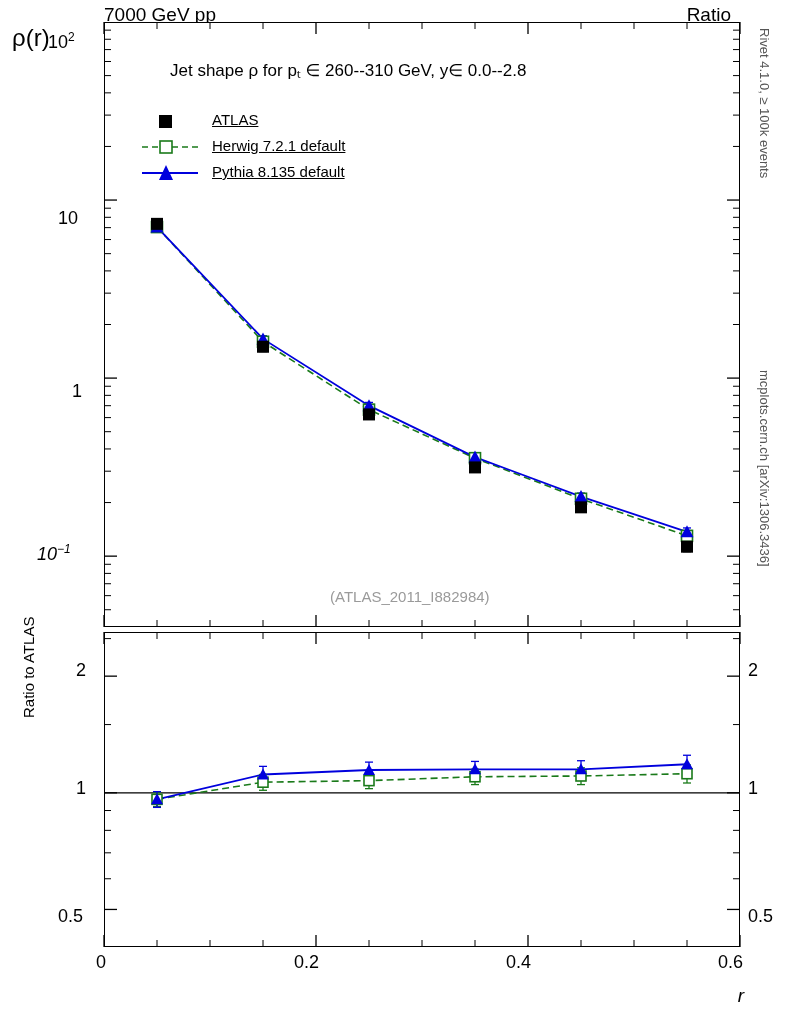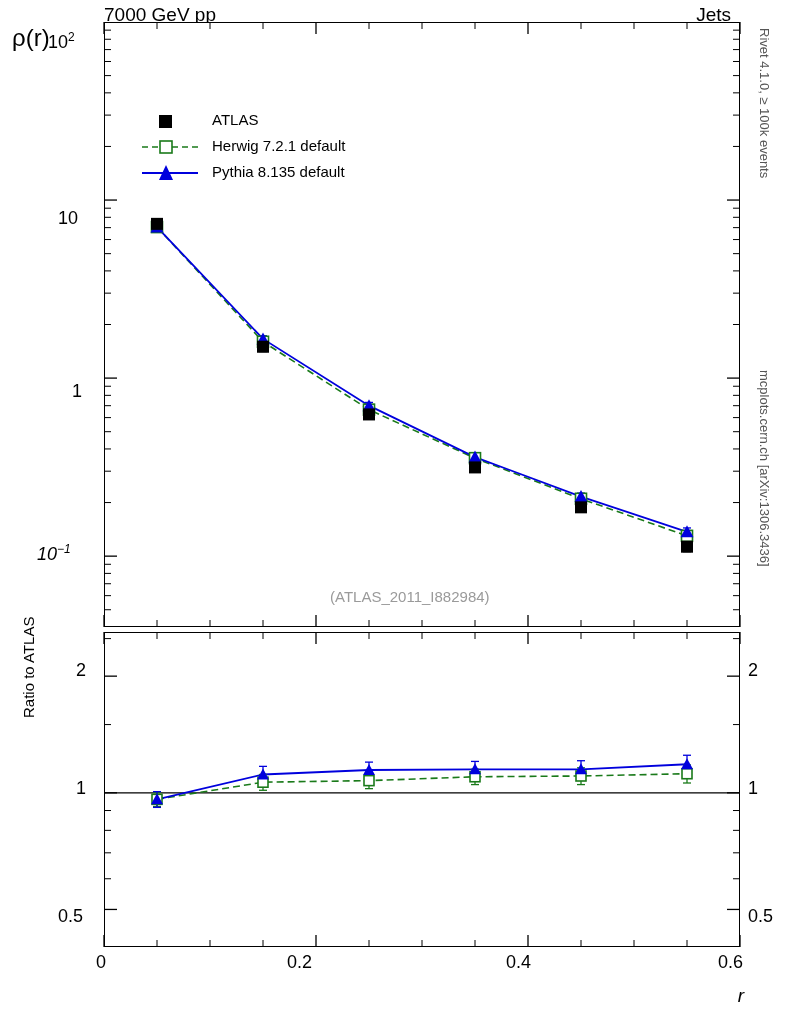--- a/index.html
+++ b/index.html
@@ -28,45 +28,46 @@
   
   .xtick{position:absolute;font-size:18px;text-align:center;}
 
   
   #plot-title{left:170px;top:58px;font-size:17px;}
 
   
   #legend{position:absolute;left:140px;top:108px;font-size:15px;}
   .leg-row{position:relative;height:26px;}
   .leg-mark{position:absolute;left:0;top:0;width:60px;height:26px;}
-  .leg-text{position:absolute;left:72px;top:3px;font-size:15px;white-space:nowrap;}
+  .leg-text{position:absolute;left:72px;top:3px;font-size:15px;white-space:nowrap;text-decoration:underline;}
 
   
   #watermark{left:330px;top:588px;font-size:15px;color:#9a9a9a;}
 
   svg{position:absolute;left:0;top:0;overflow:visible;}
 </style>
 </head>
 <body>
 
 <div id="root">
 
   <div class="txt" id="hdr-left">7000 GeV pp</div>
-  <div class="txt" id="hdr-right">Jets</div>
+  <div class="txt" id="hdr-right">Ratio</div>
 
   <div class="vert" id="rv1">Rivet 4.1.0, ≥ 100k events</div>
   <div class="vert" id="rv2">mcplots.cern.ch [arXiv:1306.3436]</div>
 
   <div class="txt" id="ylab-main">
     <span>ρ(r)</span>
   </div>
 
   <div id="main-frame"></div>
   <div id="ratio-frame"></div>
 
+  <div class="txt" id="plot-title">Jet shape ρ for pₜ ∈ 260--310 GeV, y∈ 0.0--2.8</div>
 
   <div class="txt" id="watermark">(ATLAS_2011_I882984)</div>
 
   <div class="txt" style="left:48px;top:30px;font-size:18px;">
     10<sup style="font-size:12px;">2</sup>
   </div>
   <div class="txt" style="left:58px;top:208px;font-size:18px;">
     10
   </div>
   <div class="txt" style="left:72px;top:381px;font-size:18px;">
@@ -79,21 +80,21 @@
   <div class="txt" style="left:76px;top:660px;font-size:18px;">2</div>
   <div class="txt" style="left:76px;top:778px;font-size:18px;">1</div>
   <div class="txt" style="left:58px;top:906px;font-size:18px;">0.5</div>
   <div class="txt" style="left:748px;top:660px;font-size:18px;">2</div>
   <div class="txt" style="left:748px;top:778px;font-size:18px;">1</div>
   <div class="txt" style="left:748px;top:906px;font-size:18px;">0.5</div>
 
   <div class="txt" id="ylab-ratio">Ratio to ATLAS</div>
 
   <div class="txt xtick" style="left:96px;top:952px;">0</div>
-  <div class="txt xtick" style="left:287px;top:952px;">0.2</div>
+  <div class="txt xtick" style="left:294px;top:952px;">0.2</div>
   <div class="txt xtick" style="left:506px;top:952px;">0.4</div>
   <div class="txt xtick" style="left:718px;top:952px;">0.6</div>
 
   <div class="txt" id="xlab">r</div>
 
   <div id="legend">
     <div class="leg-row">
       <svg class="leg-mark" width="60" height="26">
         <rect x="19" y="7" width="13" height="13" fill="#000"></rect>
       </svg>

